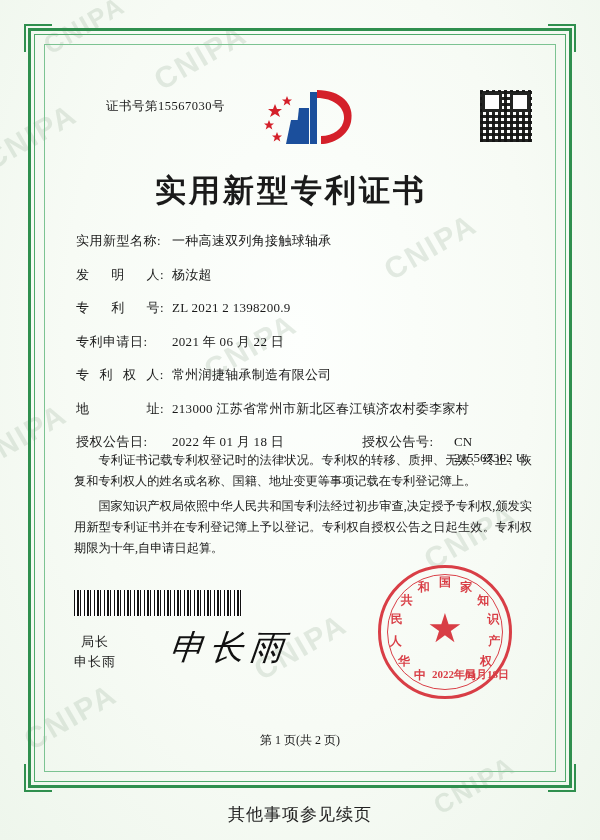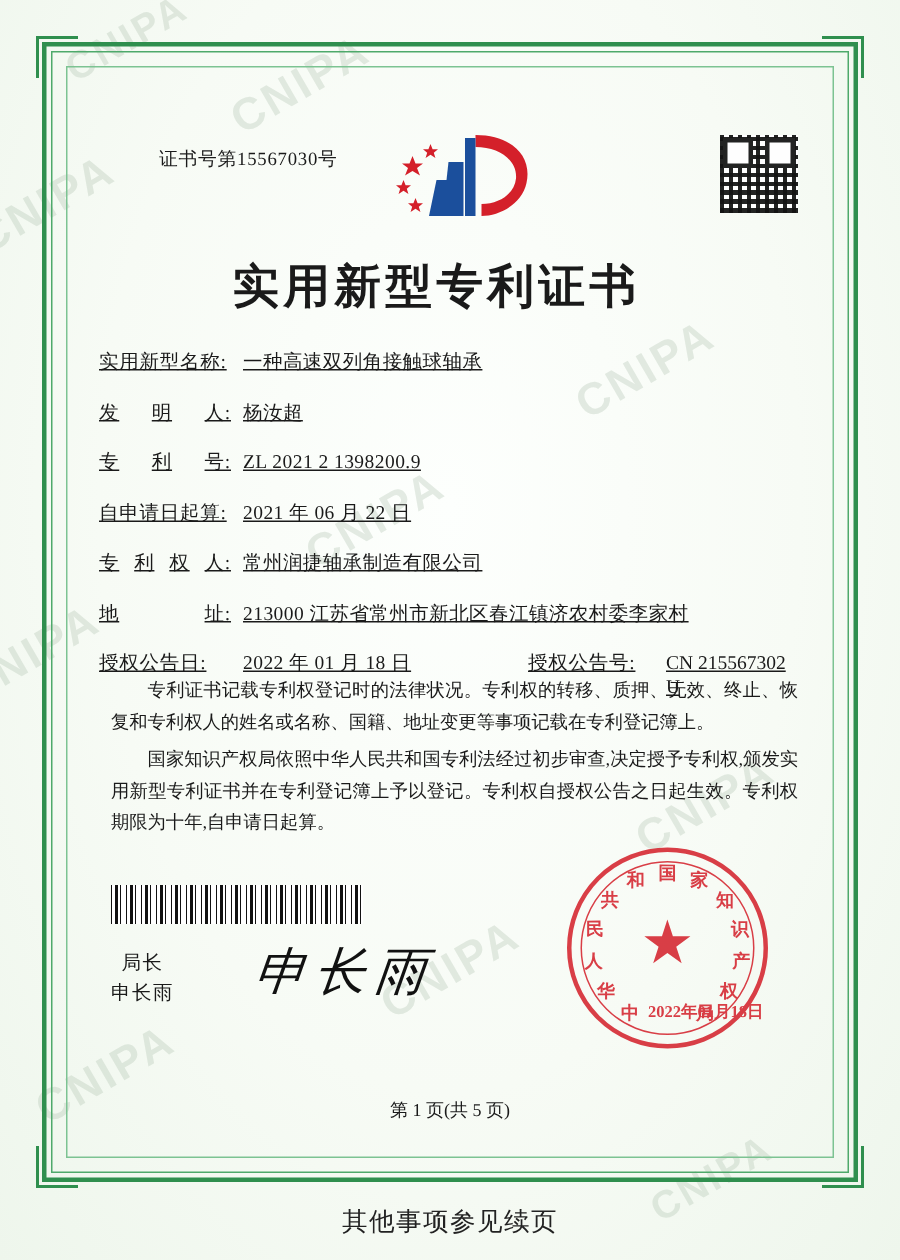--- a/index.html
+++ b/index.html
@@ -119,23 +119,22 @@
     left: 0; right: 18px; top: 110px;
     text-align: center;
     font-size: 31px;
     font-weight: bold;
     letter-spacing: 3px;
     font-family: Liberation Mono, monospace;
   }
 
   .fields {
     position: absolute;
-    left: 6px; top: 172px;
+    left: 16px; top: 172px;
     right: 8px;
-    text-decoration: underline;
   }
   .field-row {
     display: flex;
     align-items: baseline;
     margin-bottom: 15.5px;
     font-size: 13px;
   }
   .field-label {
     width: 96px;
     flex: 0 0 96px;
@@ -344,21 +343,21 @@
       <div class="field-row">
         <div class="field-label spread">
           <span>专</span>
           <span>利</span>
           <span>号:</span>
         </div>
         <div class="field-value">ZL 2021 2 1398200.9</div>
       </div>
 
       <div class="field-row">
-        <div class="field-label">自申请日起算:</div>
+        <div class="field-label">专利申请日:</div>
         <div class="field-value">2021 年 06 月 22 日</div>
       </div>
 
       <div class="field-row">
         <div class="field-label spread">
           <span>专</span>
           <span>利</span>
           <span>权</span>
           <span>人:</span>
         </div>
@@ -409,19 +408,19 @@
       <div class="seal-emblem">★</div>
       <div class="seal-date">2022年01月18日</div>
     </div>
 
     <div class="director">
       <div>局长</div>
       <div>申长雨</div>
     </div>
     <div class="signature">申长雨</div>
 
-    <div class="page-no">第 1 页(共 5 页)</div>
+    <div class="page-no">第 1 页(共 2 页)</div>
 
   </div>
 
   <div class="footer-note">其他事项参见续页</div>
 
 </div>
 
 </body></html>

